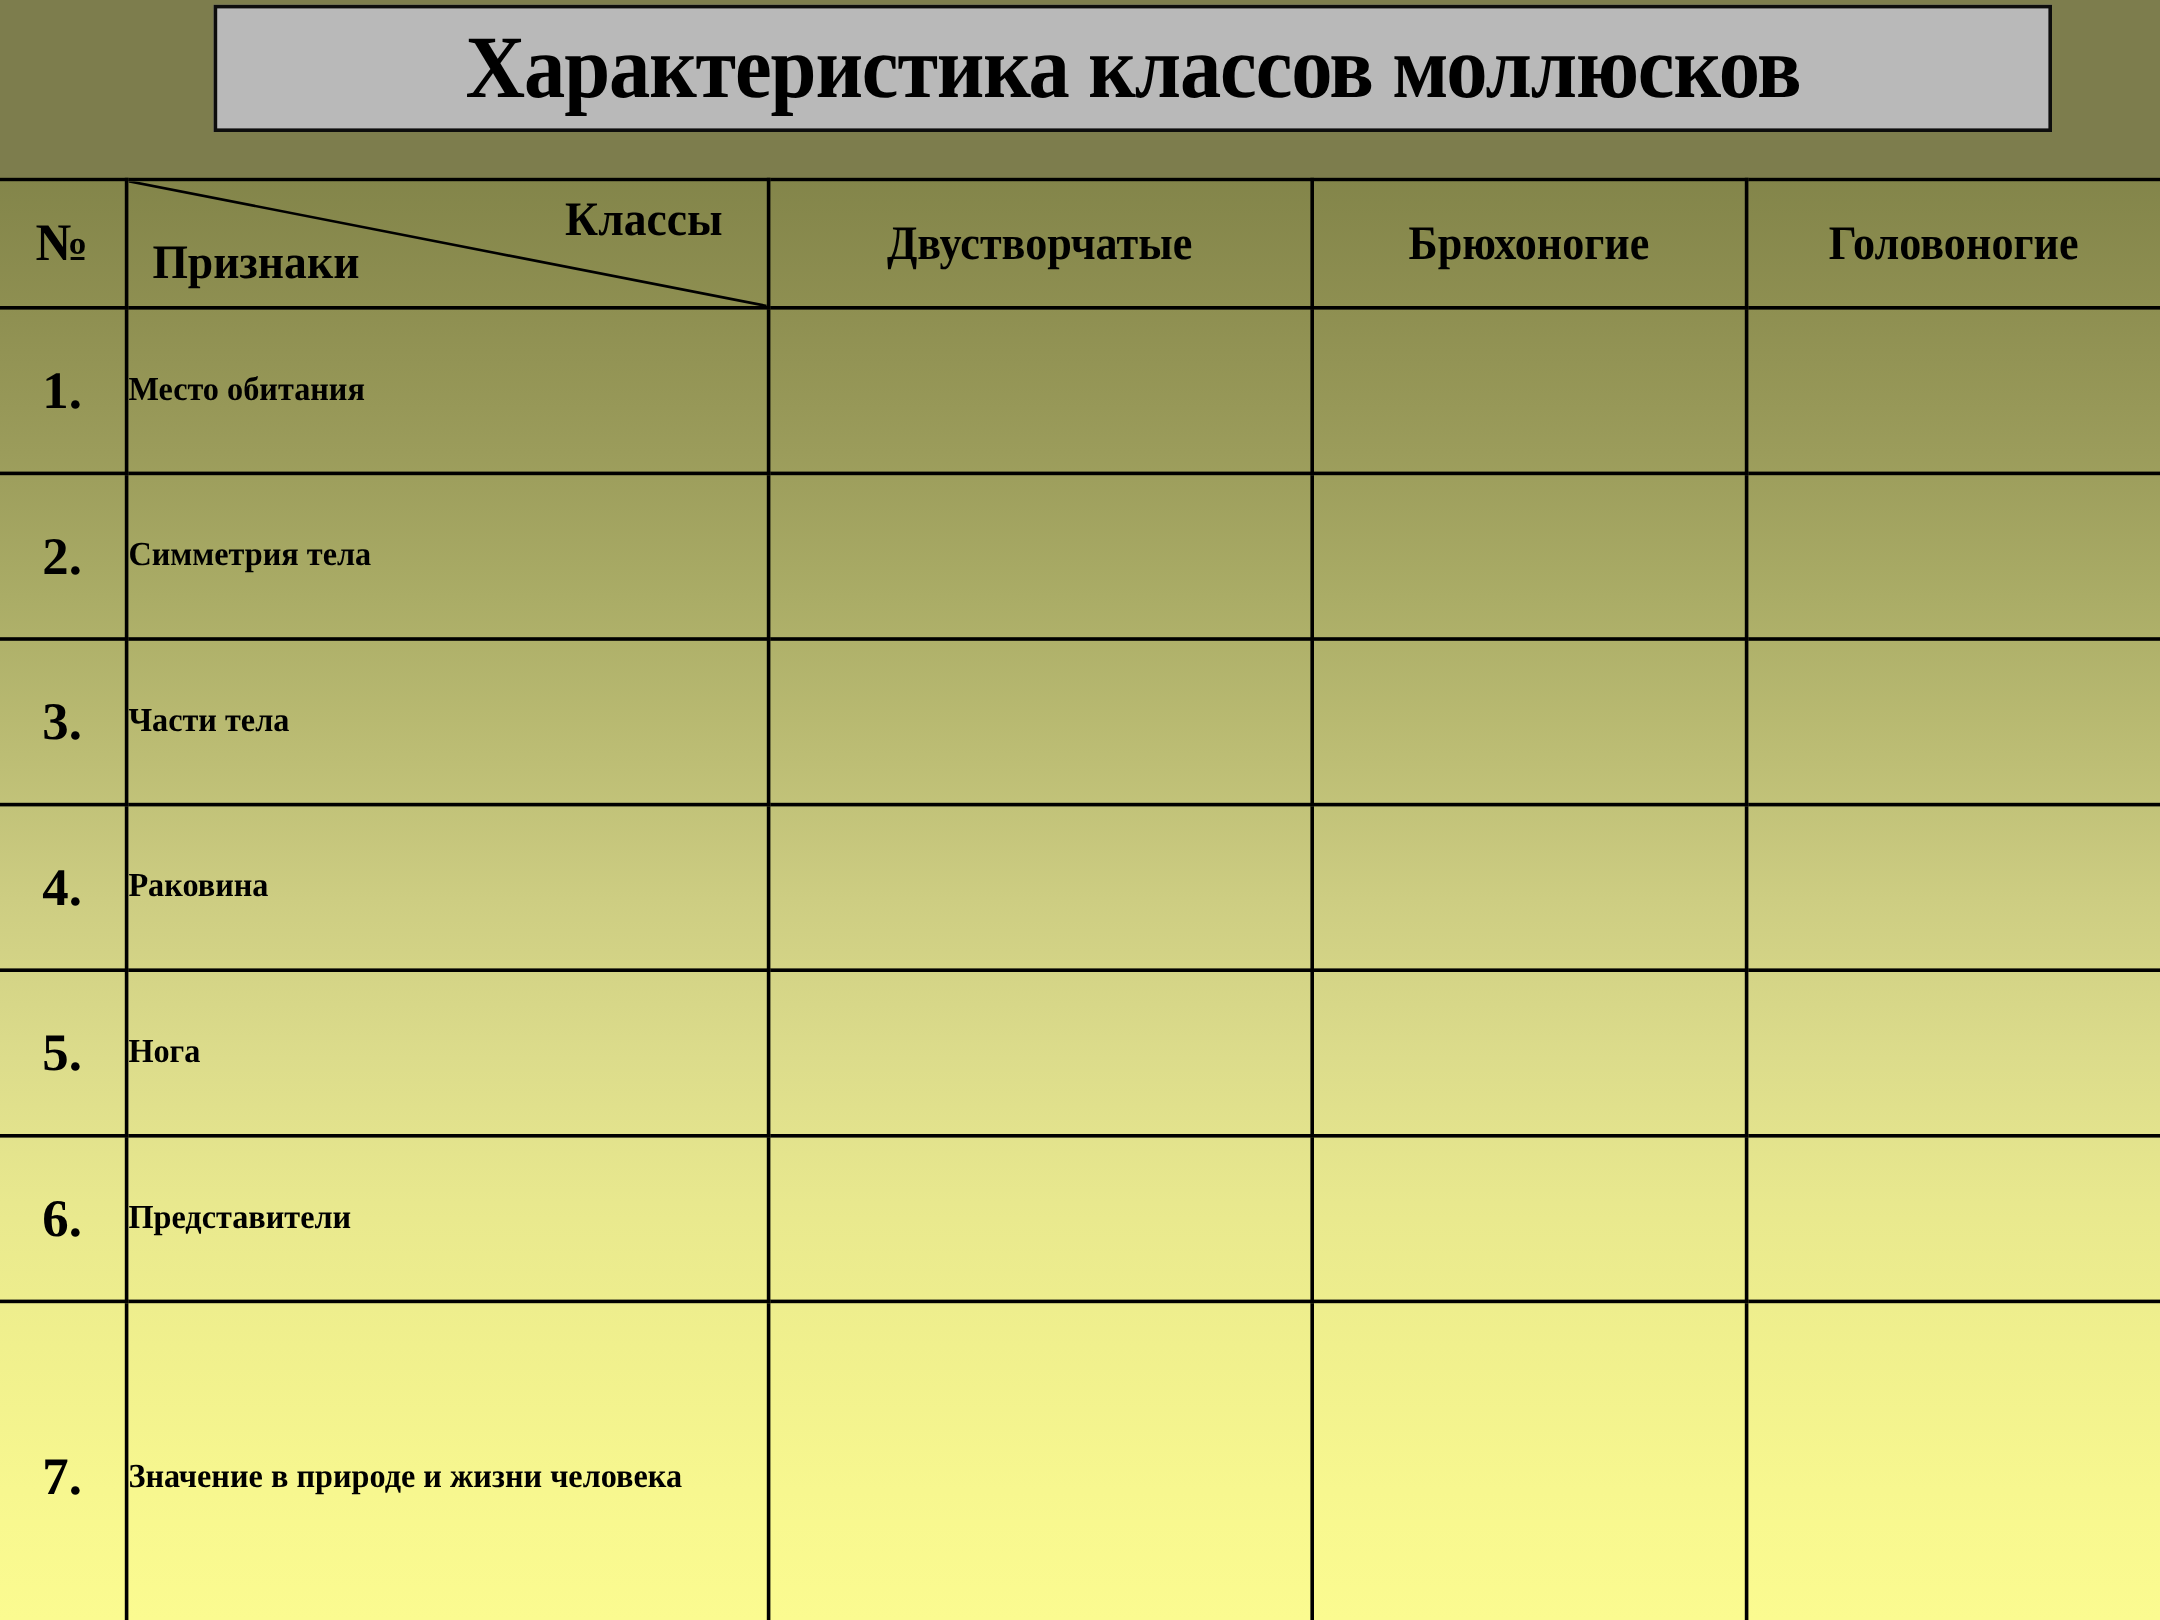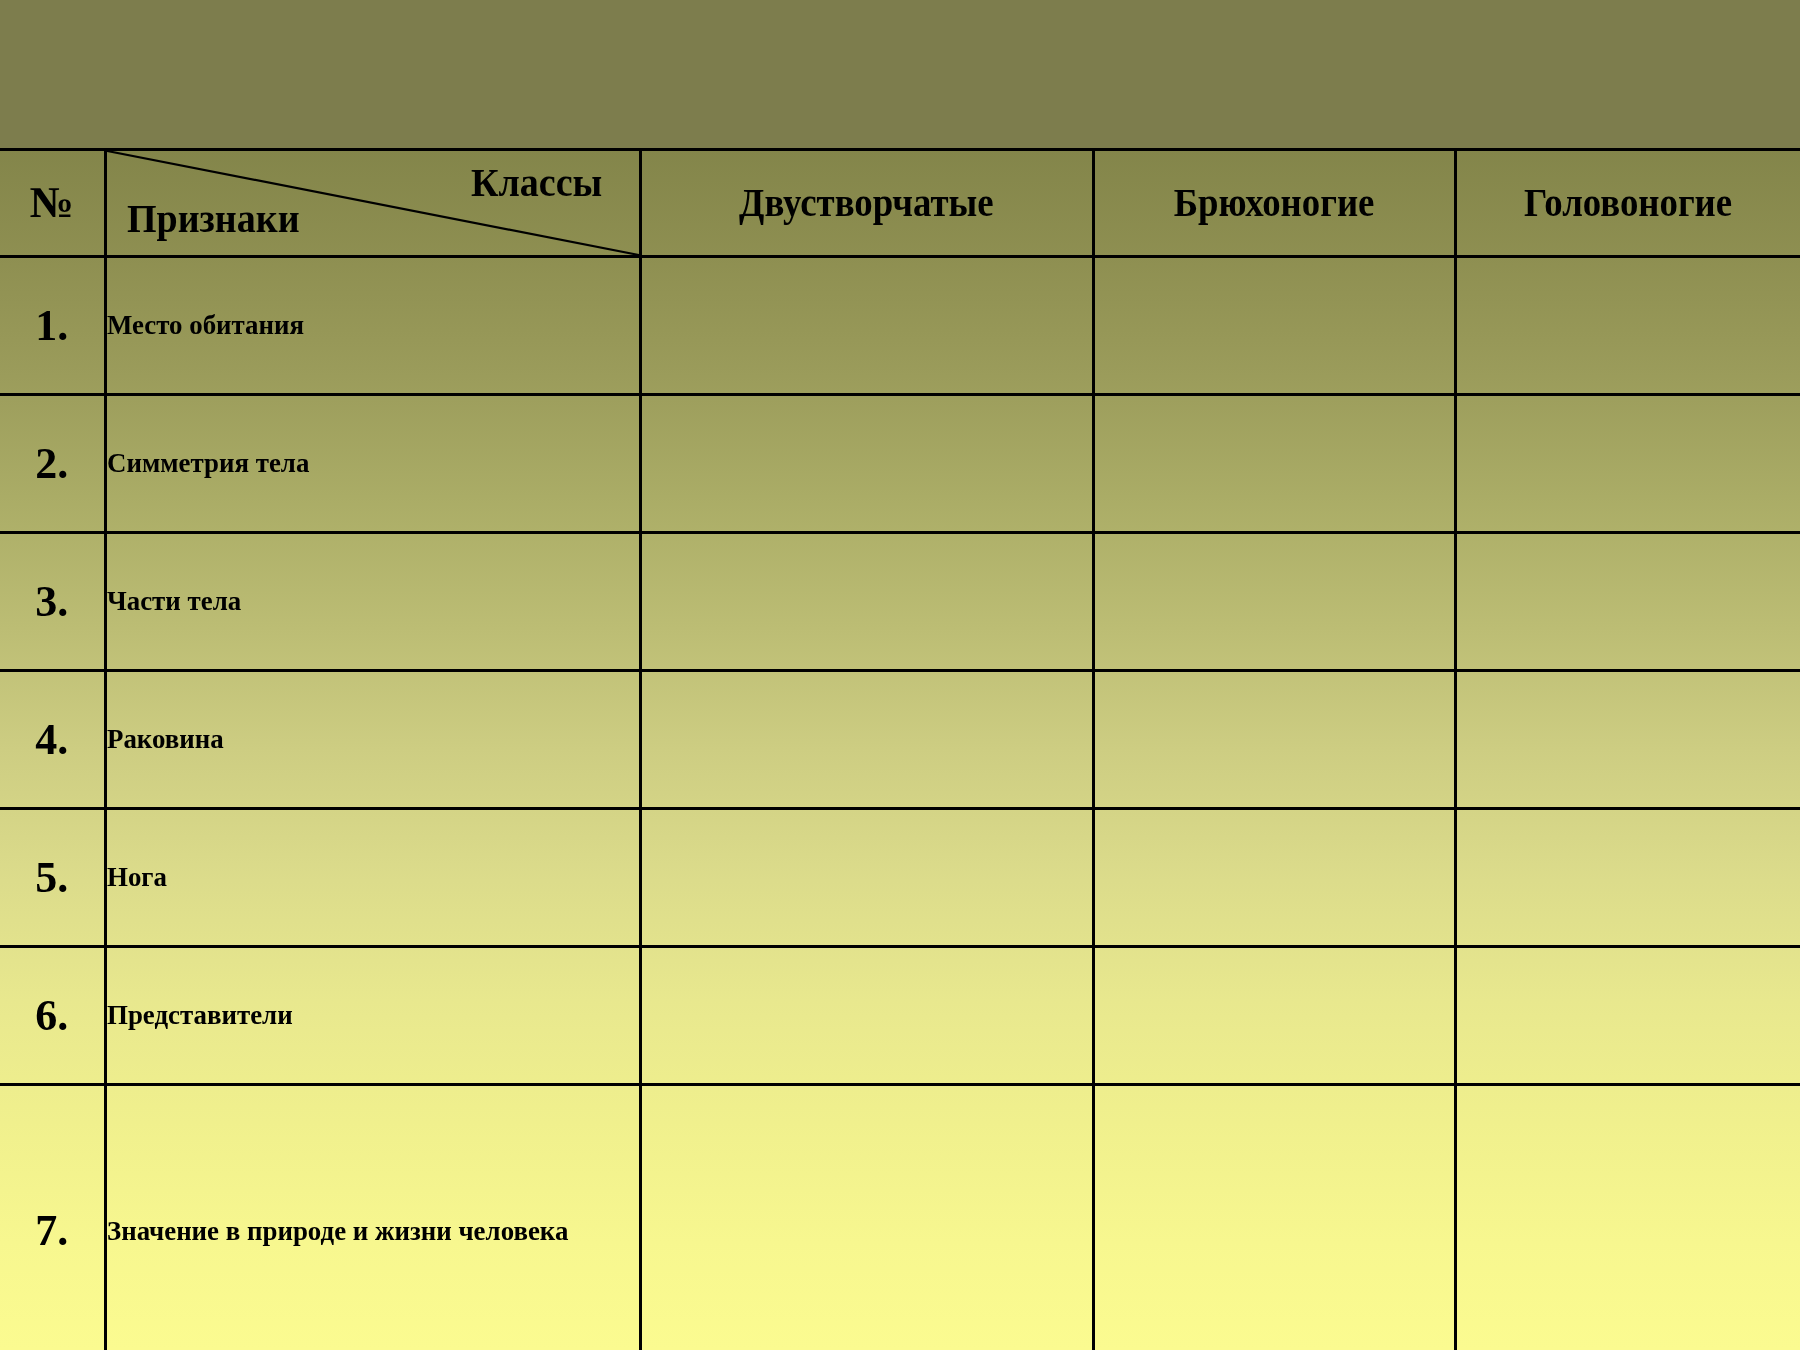--- a/index.html
+++ b/index.html
@@ -184,20 +184,23 @@
   .cell-empty { }
   .row-last td { height: 290px; vertical-align: top; }
   .row-last .cell-num { padding-top: 34px; }
   .row-last .cell-feat { padding-top: 26px; vertical-align: top; }
 </style>
 </head>
 <body>
 
 <div id="slide">
 
+  <div id="title-box">
+    <div id="title-text">Характеристика классов моллюсков</div>
+  </div>
 
   <div id="table-wrap">
     <table id="mollusk-table">
       <colgroup>
         <col class="c-num">
         <col class="c-feat">
         <col class="c-bi">
         <col class="c-gas">
         <col class="c-ceph">
       </colgroup>

